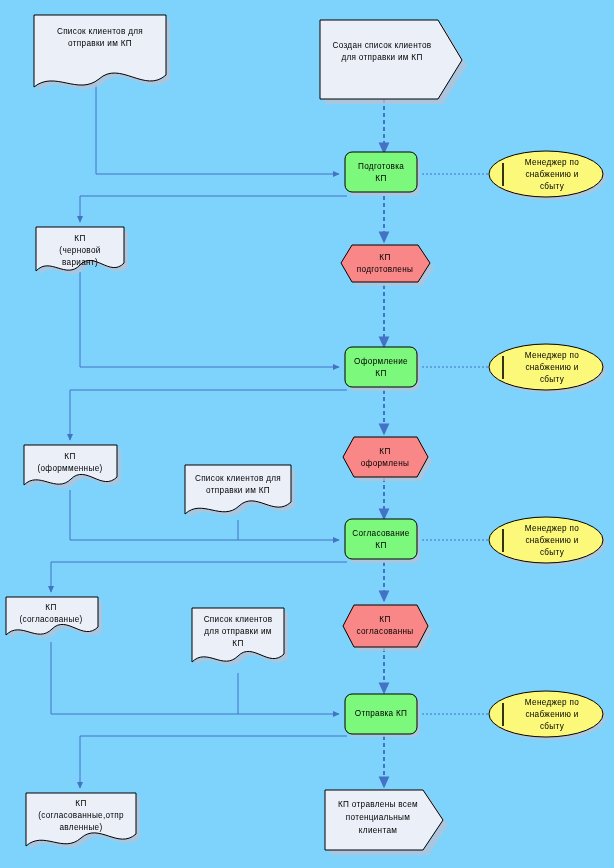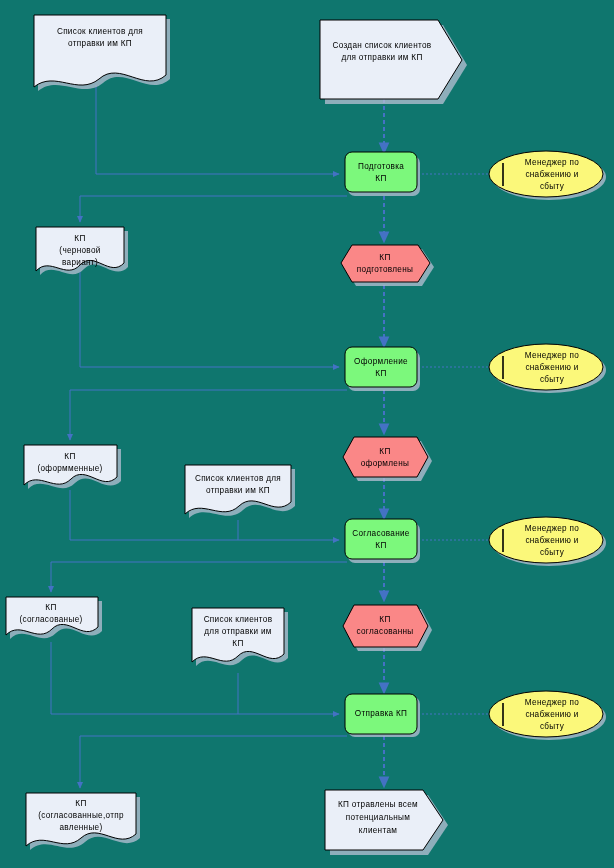--- a/index.html
+++ b/index.html
@@ -10,21 +10,21 @@
   body {
     width: 614px;
     height: 868px;
     font-family: "Liberation Sans", sans-serif;
     overflow: hidden;
   }
   #diagram-root {
     position: relative;
     width: 614px;
     height: 868px;
-    background: #0f766e;
+    background: #7dd3fc;
   }
   svg#flow {
     display: block;
     width: 614px;
     height: 868px;
   }
   .node-label {
     font-family: "Liberation Sans", sans-serif;
     font-size: 8.2px;
     fill: #000000;

